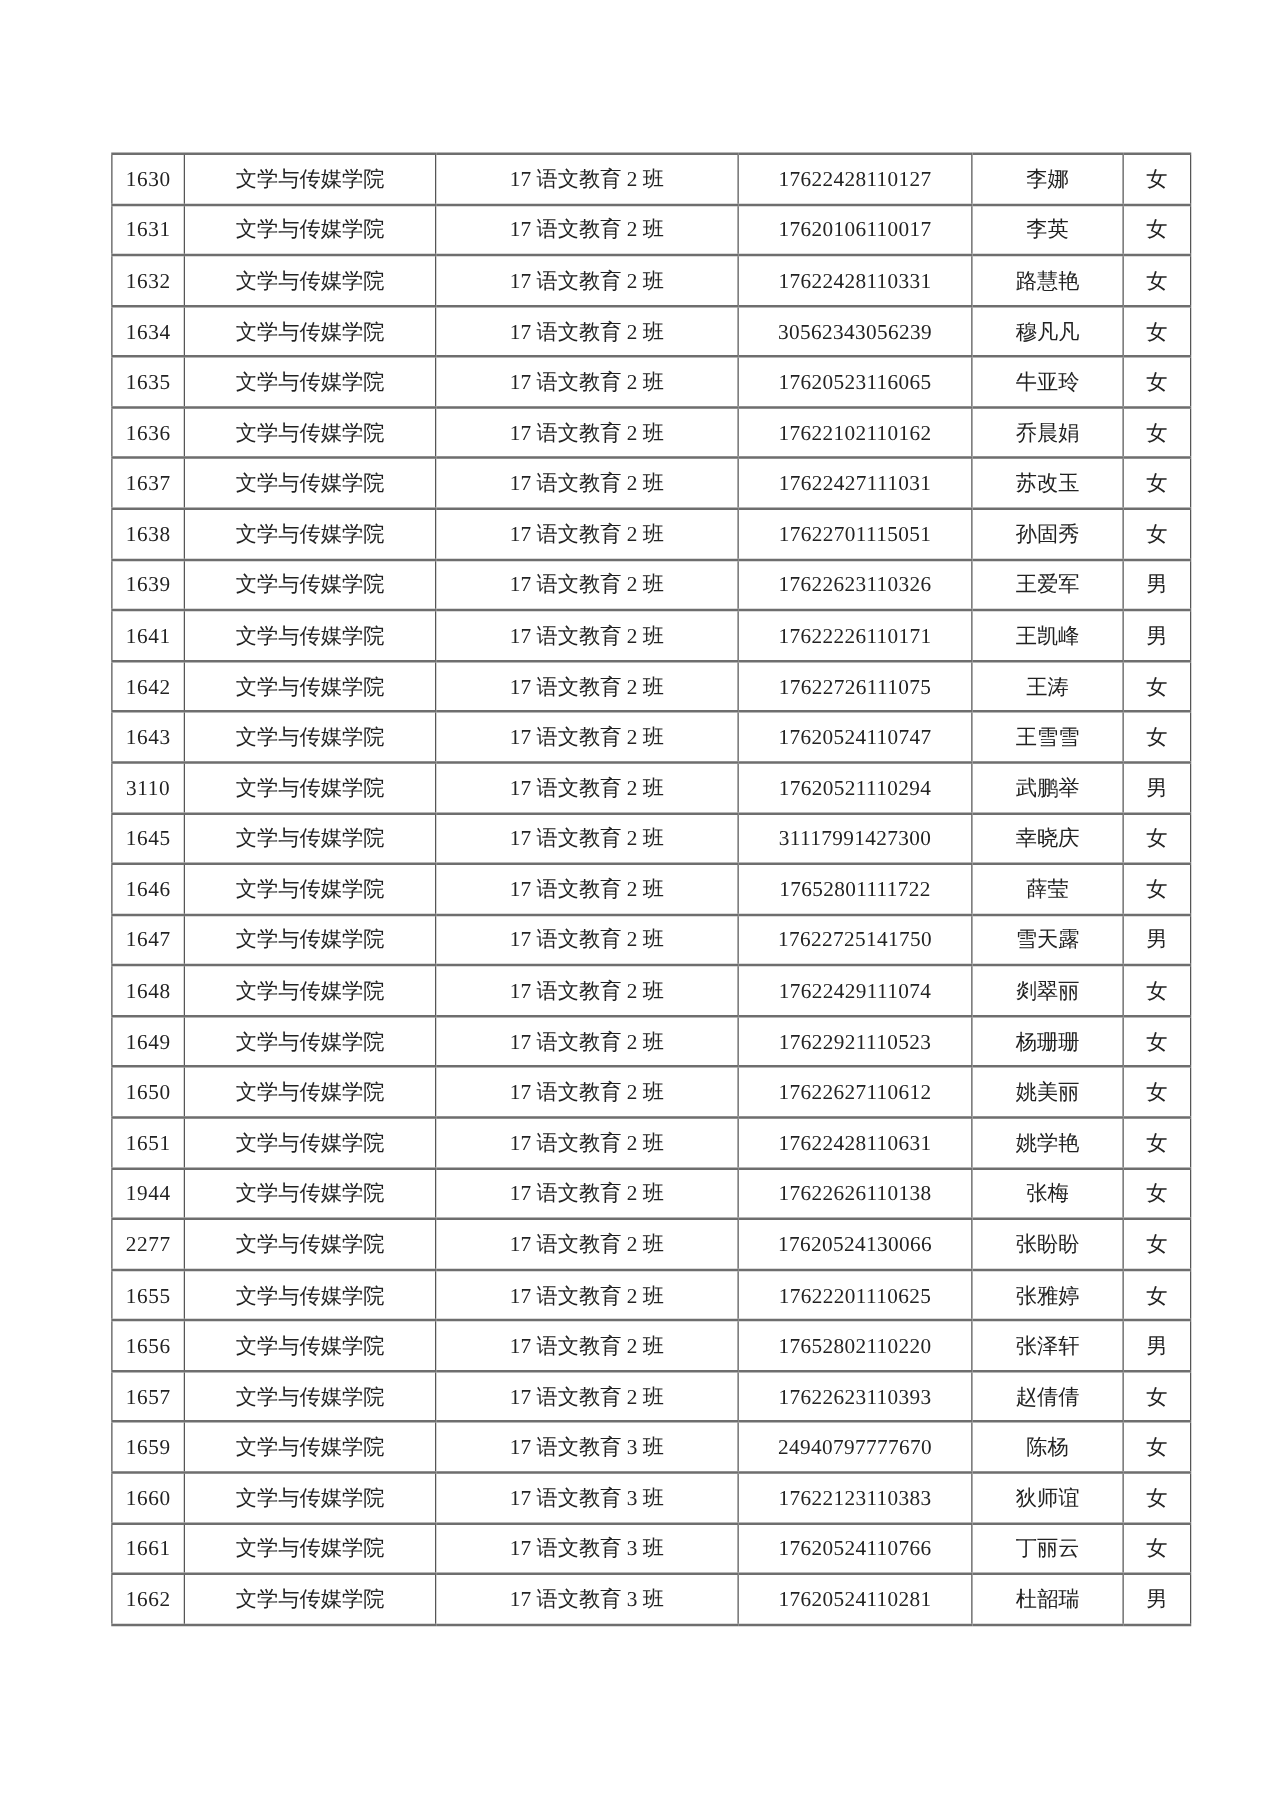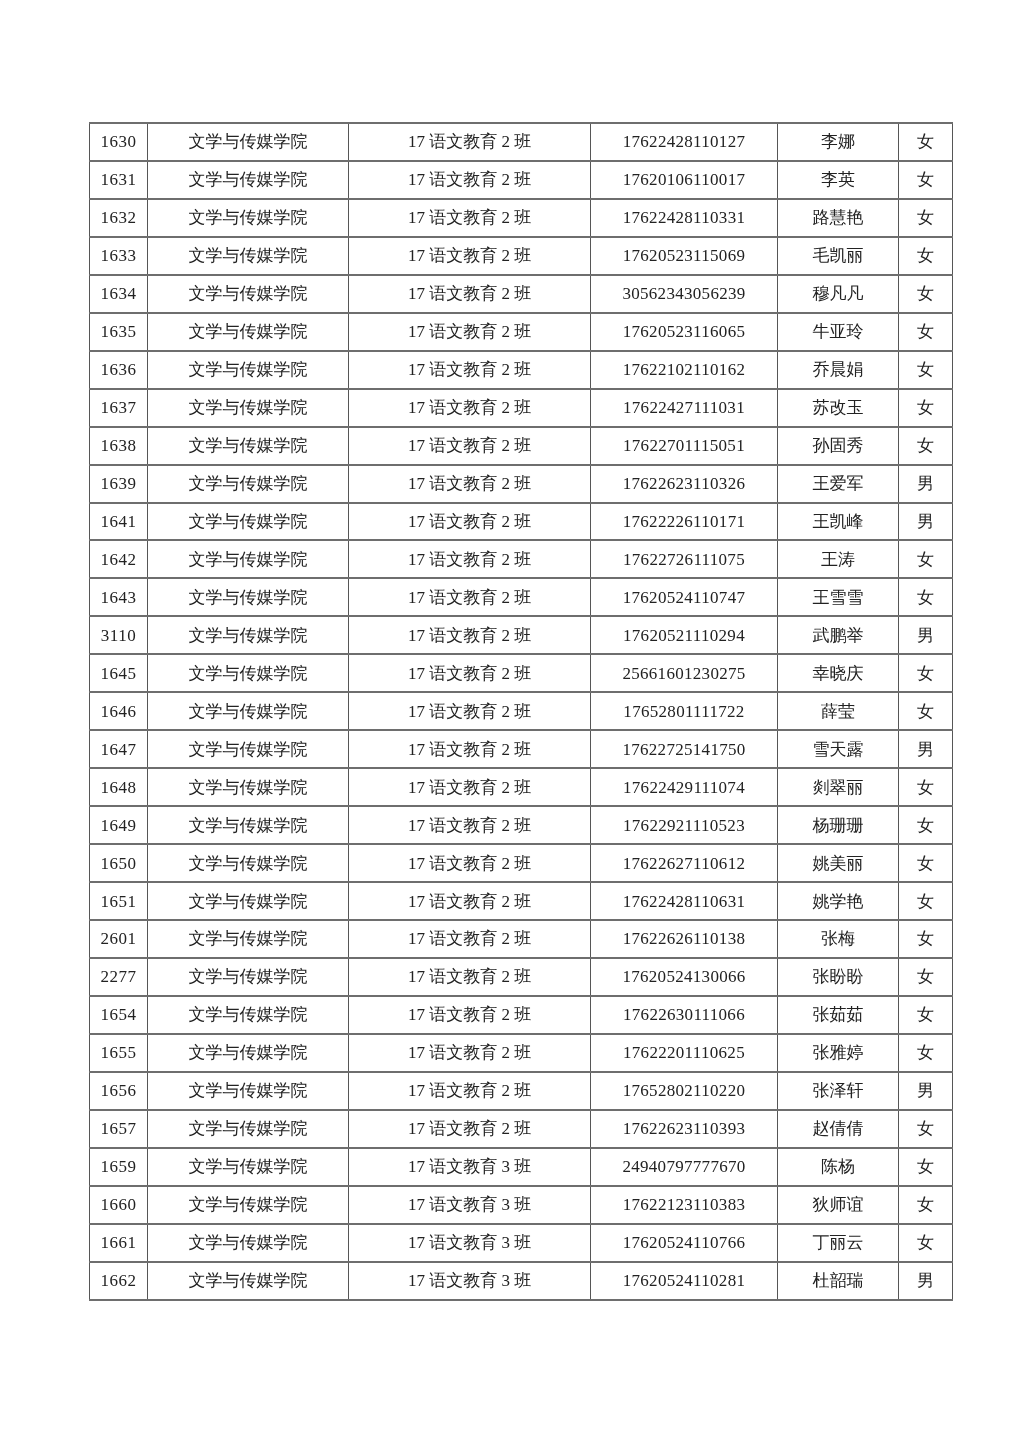--- a/index.html
+++ b/index.html
@@ -74,28 +74,20 @@
         </tr>
         <tr>
           <td class="col-no">1632</td>
           <td class="col-college">文学与传媒学院</td>
           <td class="col-class">17 语文教育 2 班</td>
           <td class="col-id">17622428110331</td>
           <td class="col-name">路慧艳</td>
           <td class="col-gender">女</td>
         </tr>
         <tr>
-          <td class="col-no">1633</td>
-          <td class="col-college">文学与传媒学院</td>
-          <td class="col-class">17 语文教育 2 班</td>
-          <td class="col-id">17620523115069</td>
-          <td class="col-name">毛凯丽</td>
-          <td class="col-gender">女</td>
-        </tr>
-        <tr>
           <td class="col-no">1634</td>
           <td class="col-college">文学与传媒学院</td>
           <td class="col-class">17 语文教育 2 班</td>
           <td class="col-id">30562343056239</td>
           <td class="col-name">穆凡凡</td>
           <td class="col-gender">女</td>
         </tr>
         <tr>
           <td class="col-no">1635</td>
           <td class="col-college">文学与传媒学院</td>
@@ -165,21 +157,21 @@
           <td class="col-college">文学与传媒学院</td>
           <td class="col-class">17 语文教育 2 班</td>
           <td class="col-id">17620521110294</td>
           <td class="col-name">武鹏举</td>
           <td class="col-gender">男</td>
         </tr>
         <tr>
           <td class="col-no">1645</td>
           <td class="col-college">文学与传媒学院</td>
           <td class="col-class">17 语文教育 2 班</td>
-          <td class="col-id">25661601230275</td>
+          <td class="col-id">31117991427300</td>
           <td class="col-name">幸晓庆</td>
           <td class="col-gender">女</td>
         </tr>
         <tr>
           <td class="col-no">1646</td>
           <td class="col-college">文学与传媒学院</td>
           <td class="col-class">17 语文教育 2 班</td>
           <td class="col-id">17652801111722</td>
           <td class="col-name">薛莹</td>
           <td class="col-gender">女</td>
@@ -218,41 +210,33 @@
         </tr>
         <tr>
           <td class="col-no">1651</td>
           <td class="col-college">文学与传媒学院</td>
           <td class="col-class">17 语文教育 2 班</td>
           <td class="col-id">17622428110631</td>
           <td class="col-name">姚学艳</td>
           <td class="col-gender">女</td>
         </tr>
         <tr>
-          <td class="col-no">2601</td>
+          <td class="col-no">1944</td>
           <td class="col-college">文学与传媒学院</td>
           <td class="col-class">17 语文教育 2 班</td>
           <td class="col-id">17622626110138</td>
           <td class="col-name">张梅</td>
           <td class="col-gender">女</td>
         </tr>
         <tr>
           <td class="col-no">2277</td>
           <td class="col-college">文学与传媒学院</td>
           <td class="col-class">17 语文教育 2 班</td>
           <td class="col-id">17620524130066</td>
           <td class="col-name">张盼盼</td>
-          <td class="col-gender">女</td>
-        </tr>
-        <tr>
-          <td class="col-no">1654</td>
-          <td class="col-college">文学与传媒学院</td>
-          <td class="col-class">17 语文教育 2 班</td>
-          <td class="col-id">17622630111066</td>
-          <td class="col-name">张茹茹</td>
           <td class="col-gender">女</td>
         </tr>
         <tr>
           <td class="col-no">1655</td>
           <td class="col-college">文学与传媒学院</td>
           <td class="col-class">17 语文教育 2 班</td>
           <td class="col-id">17622201110625</td>
           <td class="col-name">张雅婷</td>
           <td class="col-gender">女</td>
         </tr>

